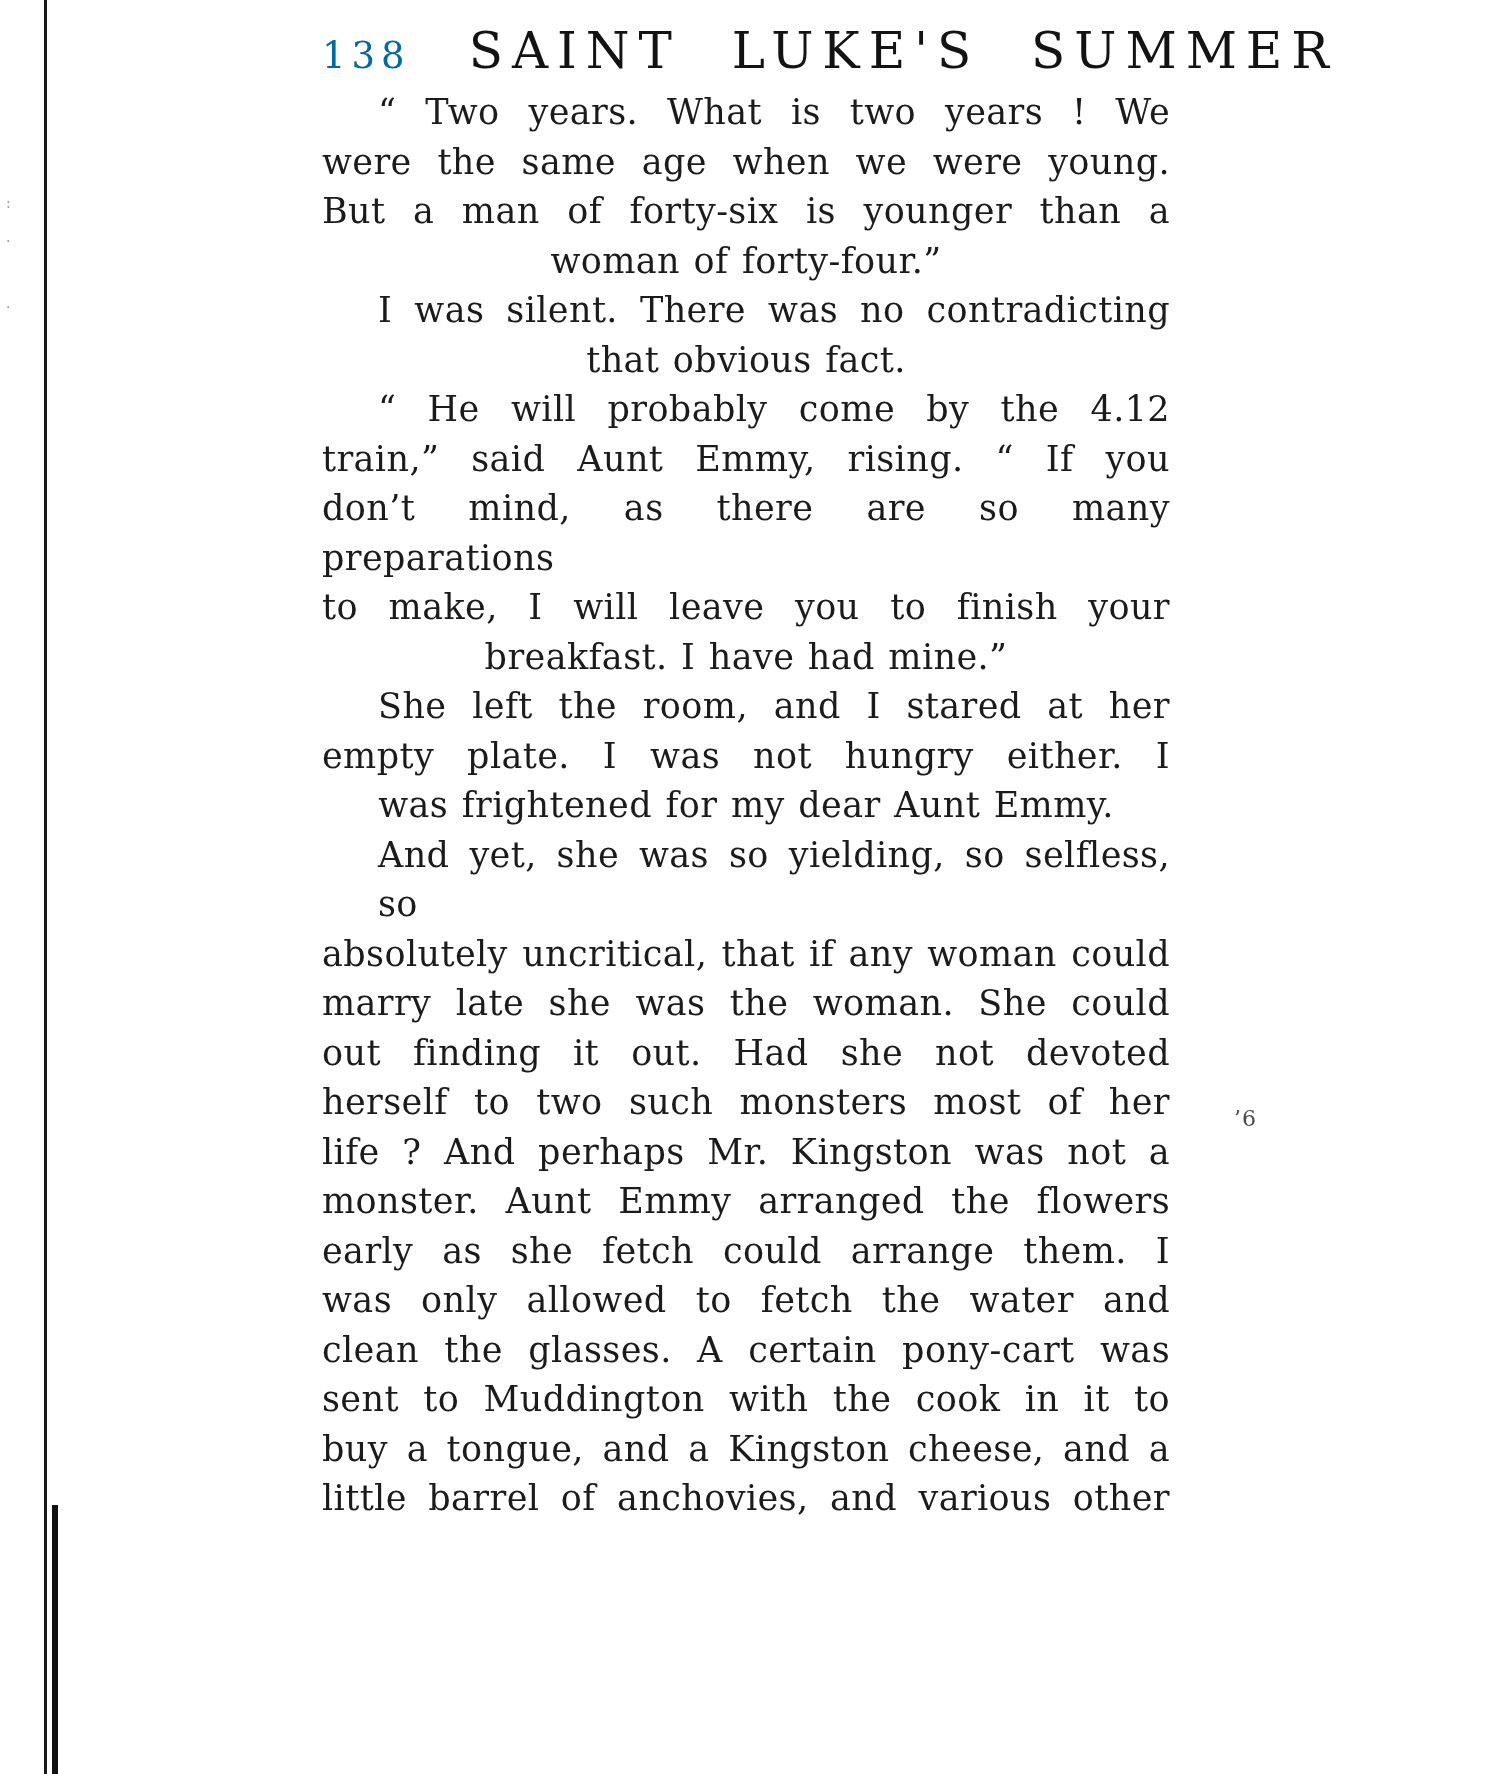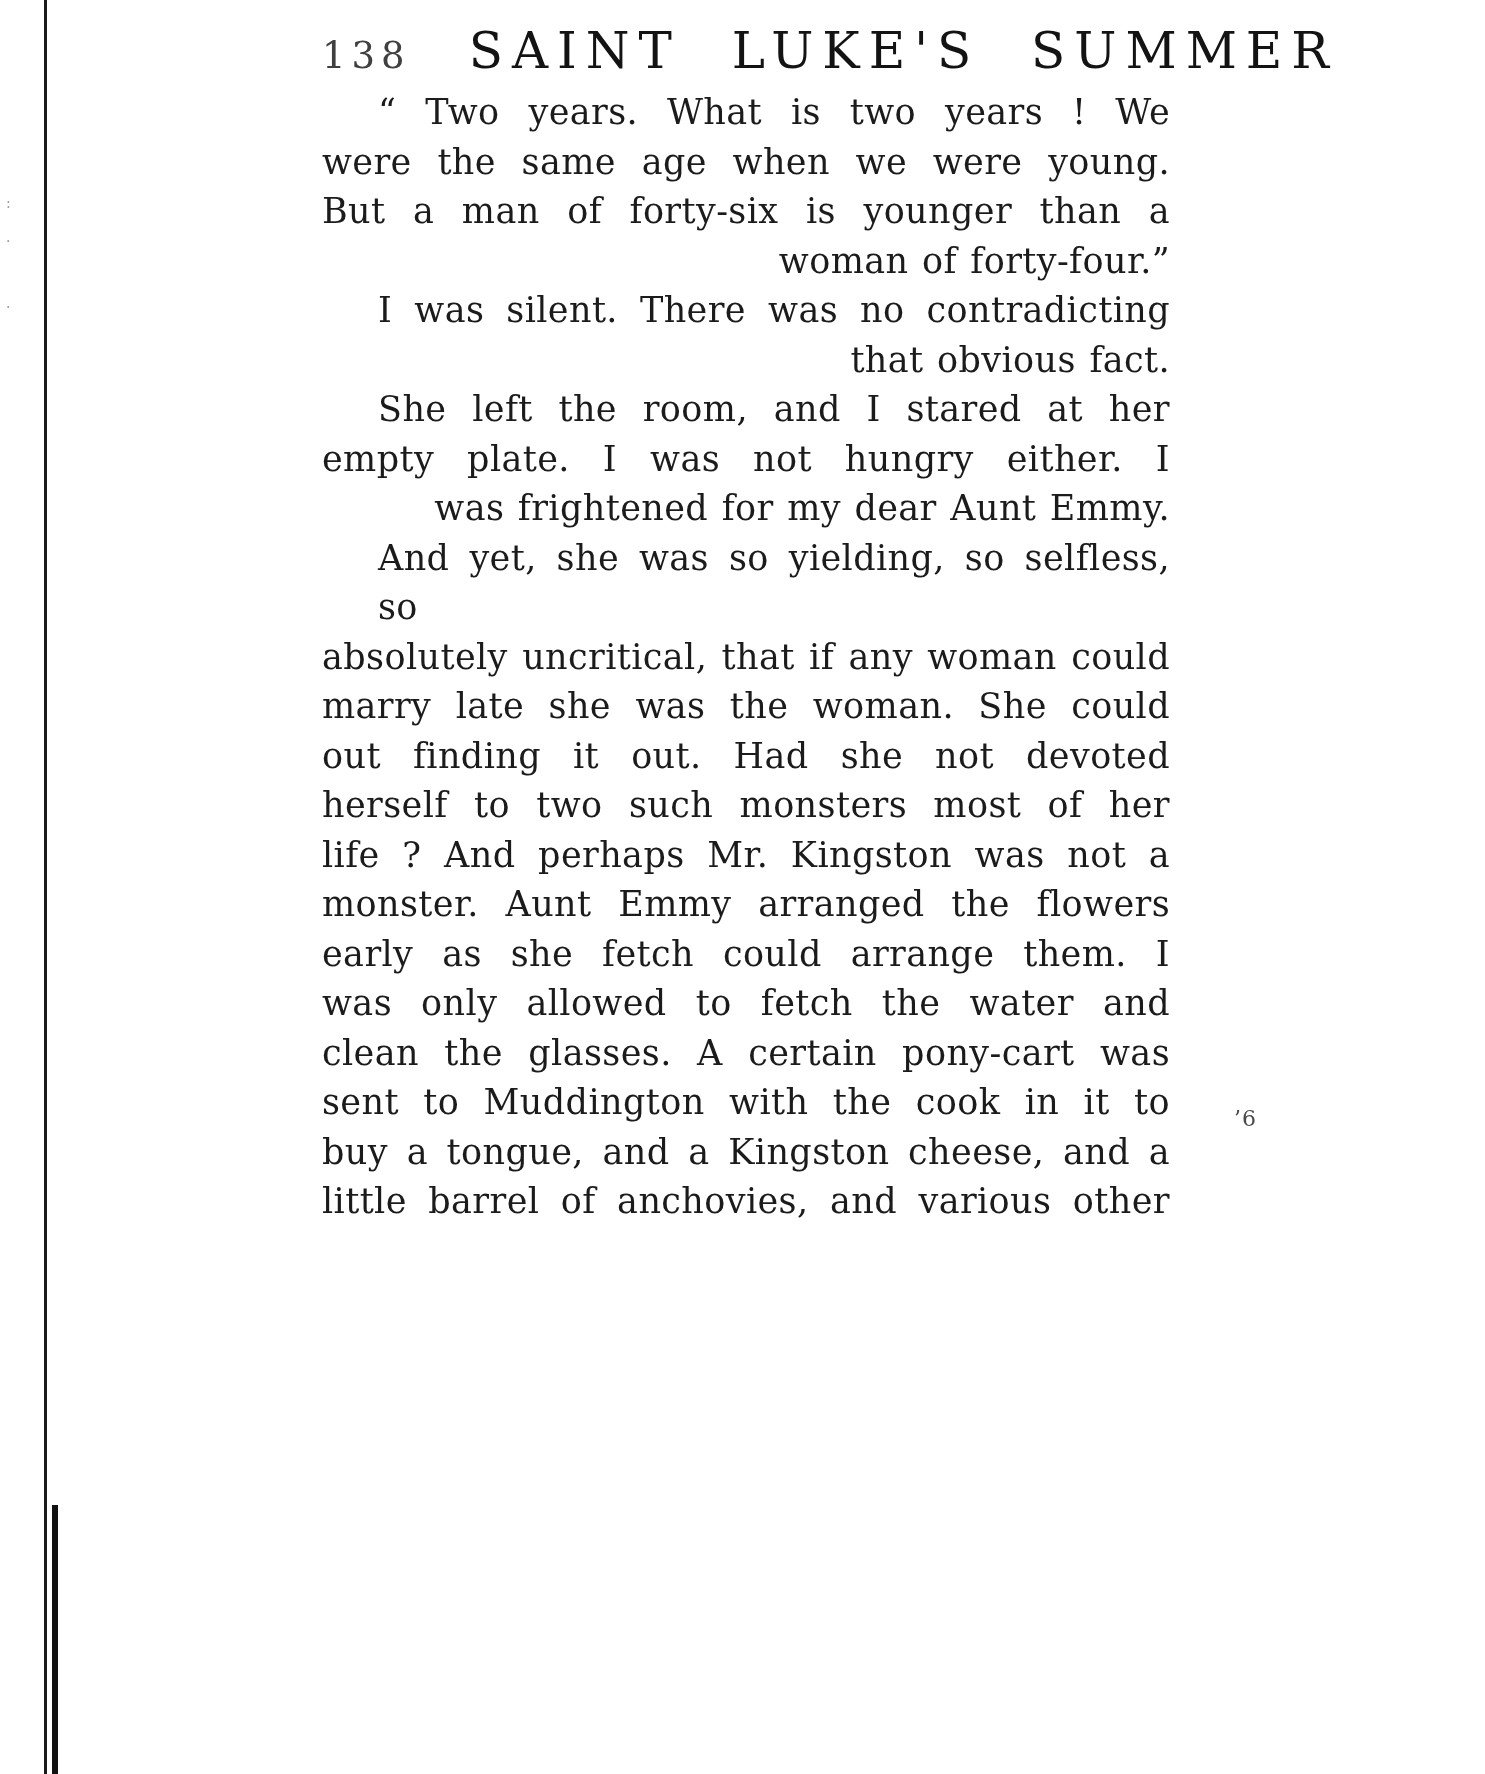--- a/index.html
+++ b/index.html
@@ -41,21 +41,21 @@
     left: 322px;
     top: 22px;
     width: 850px;
     display: flex;
     align-items: baseline;
     white-space: nowrap;
   }
   .page-number {
     font-size: 37px;
     letter-spacing: 6px;
-    color: #404040;
+    color: #0369a1;
     margin-right: 58px;
   }
   .page-title {
     font-size: 50px;
     letter-spacing: 9px;
     word-spacing: 26px;
     color: #131313;
   }
   .text-block {
     position: absolute;
@@ -66,21 +66,21 @@
   .paragraph {
     margin: 0;
     padding: 0;
   }
   .line {
     font-size: 35px;
     line-height: 49.5px;
     letter-spacing: 0.4px;
     word-spacing: 2px;
     color: #1b1b1b;
-    text-align: right;
+    text-align: center;
   }
   .line.just {
     text-align: justify;
     text-align-last: justify;
   }
   .line.indent {
     padding-left: 56px;
   }
   .ink-blot {
     position: absolute;
@@ -124,20 +124,27 @@
         <div class="line just indent">“ Two years.  What is two years !  We</div>
         <div class="line just">were the same age when we were young.</div>
         <div class="line just">But a man of forty-six is younger than a</div>
         <div class="line">woman of forty-four.”</div>
       </div>
       <div class="paragraph">
         <div class="line just indent">I was silent.  There was no contradicting</div>
         <div class="line">that obvious fact.</div>
       </div>
       <div class="paragraph">
+        <div class="line just indent">“ He will probably come by the 4.12</div>
+        <div class="line just">train,” said Aunt Emmy, rising.  “ If you</div>
+        <div class="line just">don’t mind, as there are so many preparations</div>
+        <div class="line just">to make, I will leave you to finish your</div>
+        <div class="line">breakfast.  I have had mine.”</div>
+      </div>
+      <div class="paragraph">
         <div class="line just indent">She left the room, and I stared at her</div>
         <div class="line just">empty plate.  I was not hungry either.  I</div>
         <div class="line">was frightened for my dear Aunt Emmy.</div>
       </div>
       <div class="paragraph">
         <div class="line just indent">And yet, she was so yielding, so selfless, so</div>
         <div class="line just">absolutely uncritical, that if any woman could</div>
         <div class="line just">marry late she was the woman.  She could</div>
         <div class="line just">out finding it out.  Had she not devoted</div>
         <div class="line just">herself to two such monsters most of her</div>

